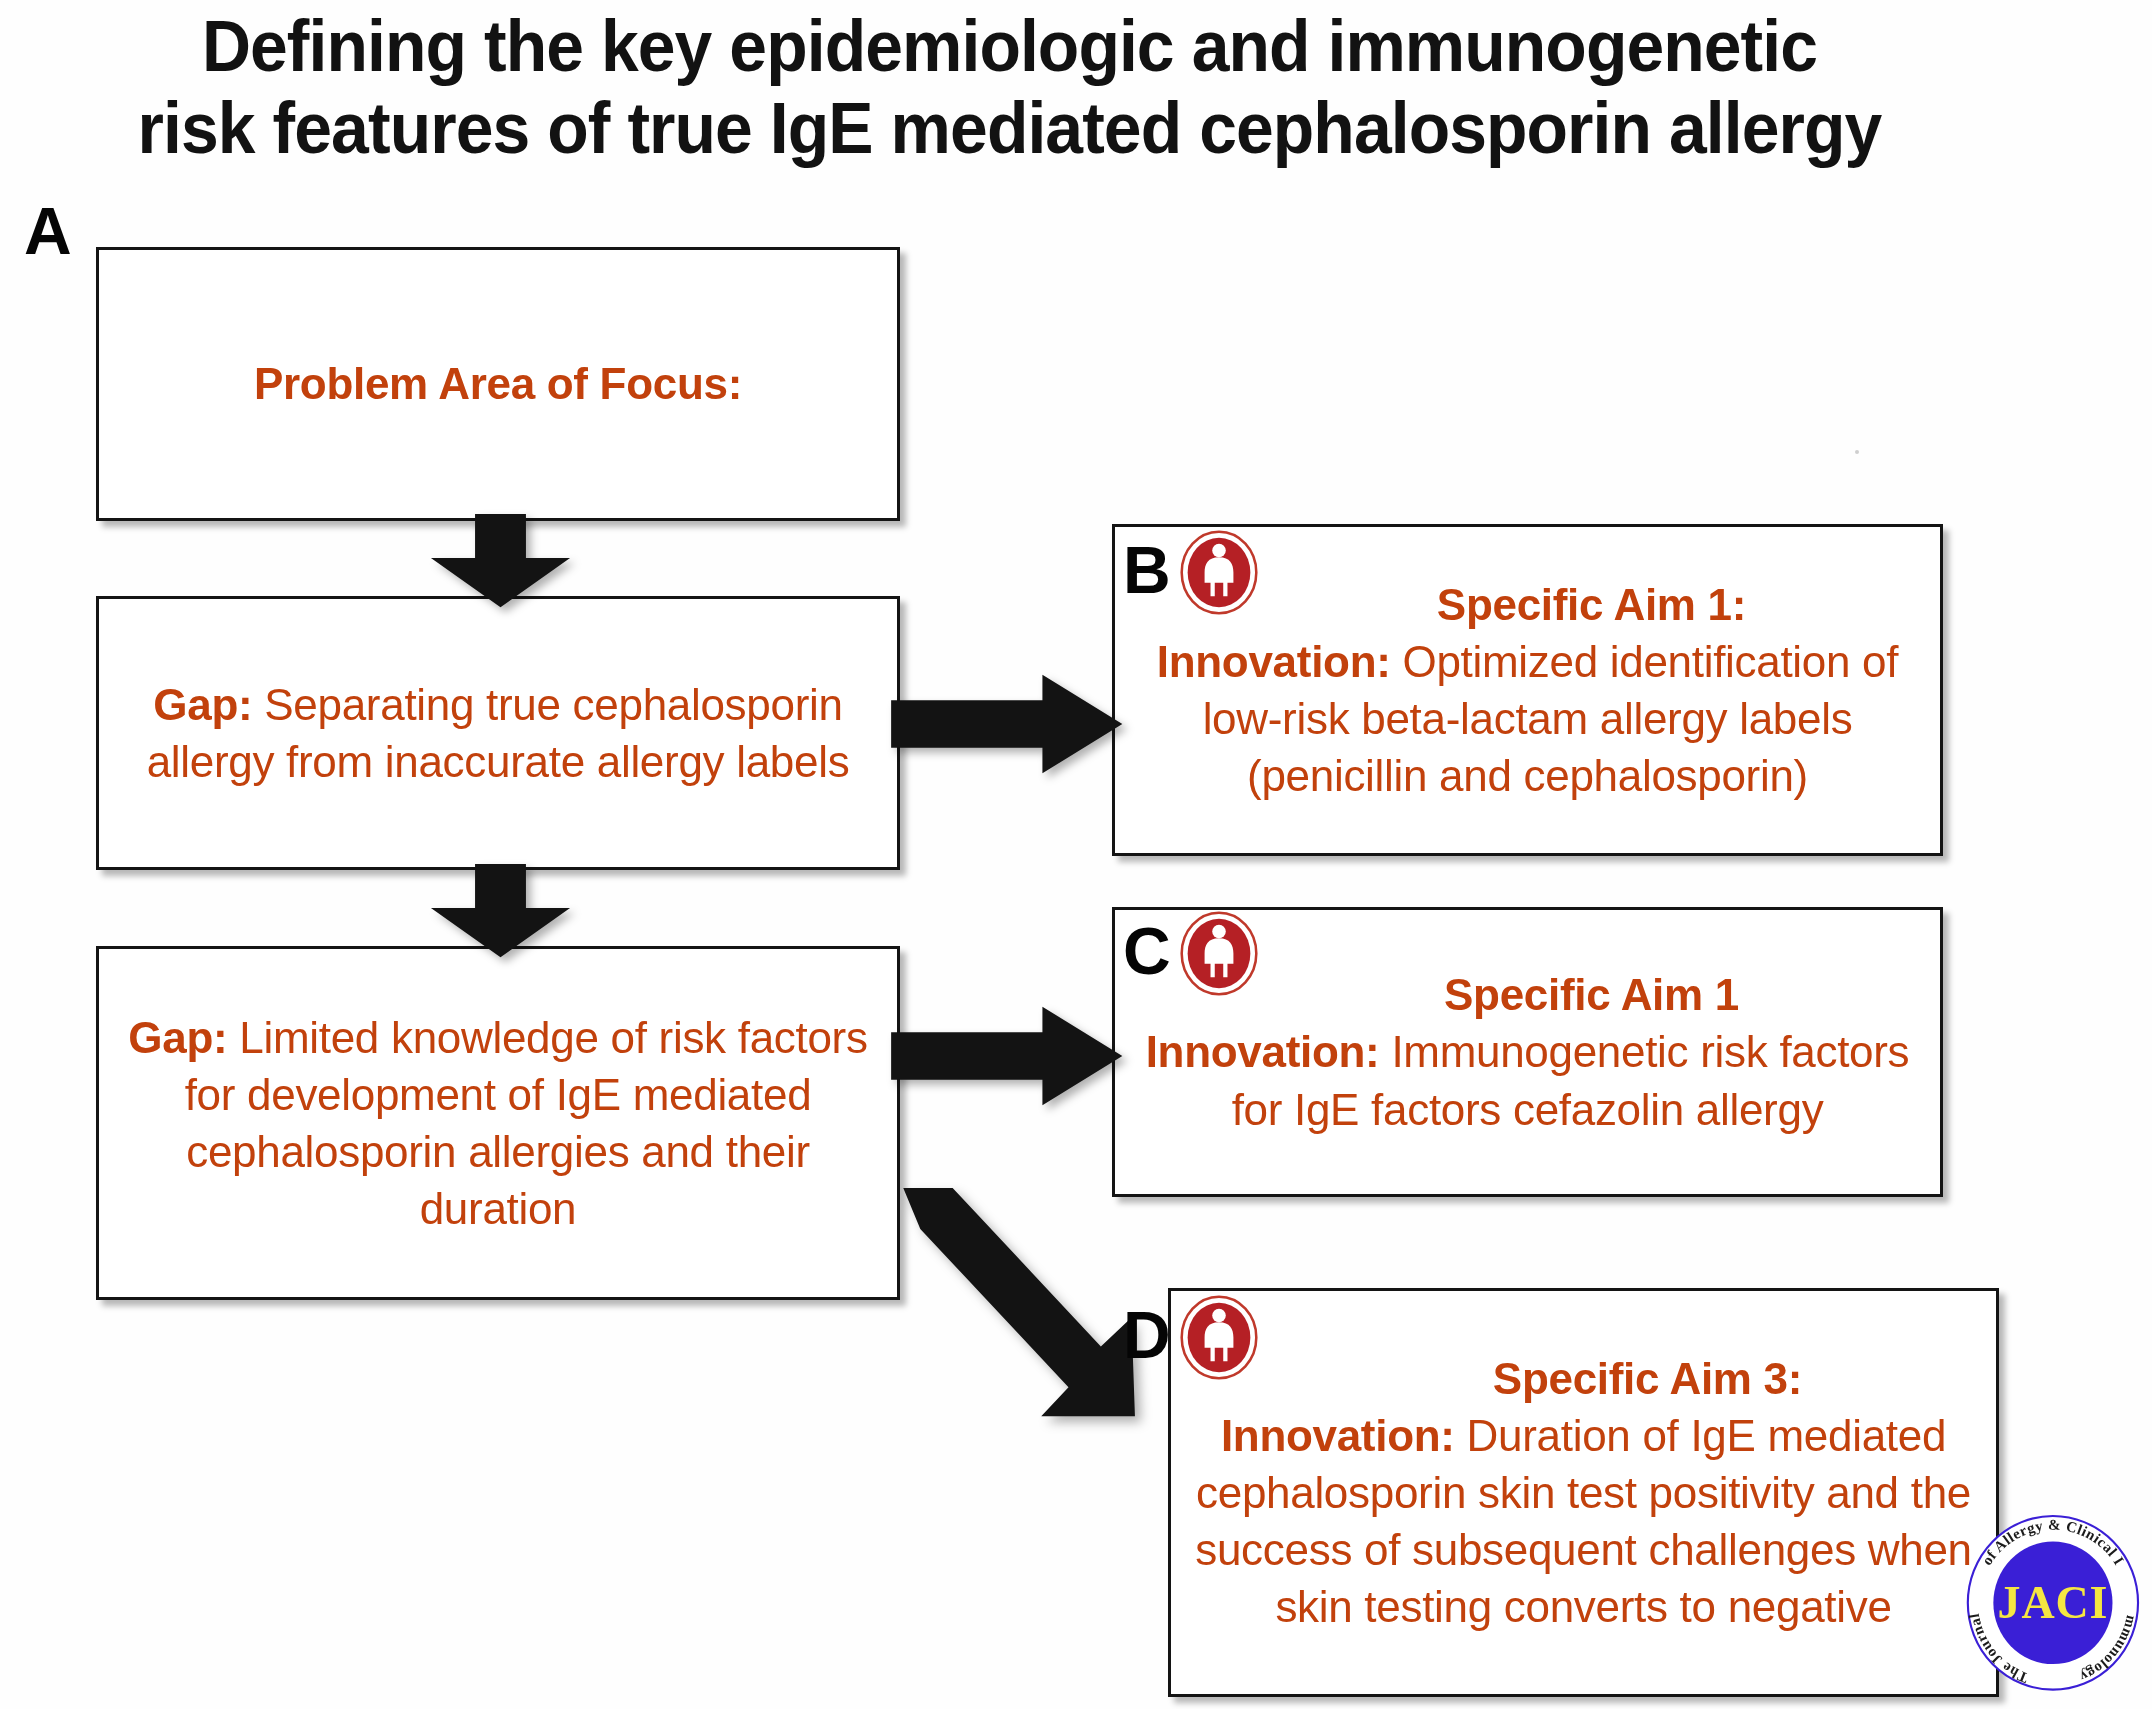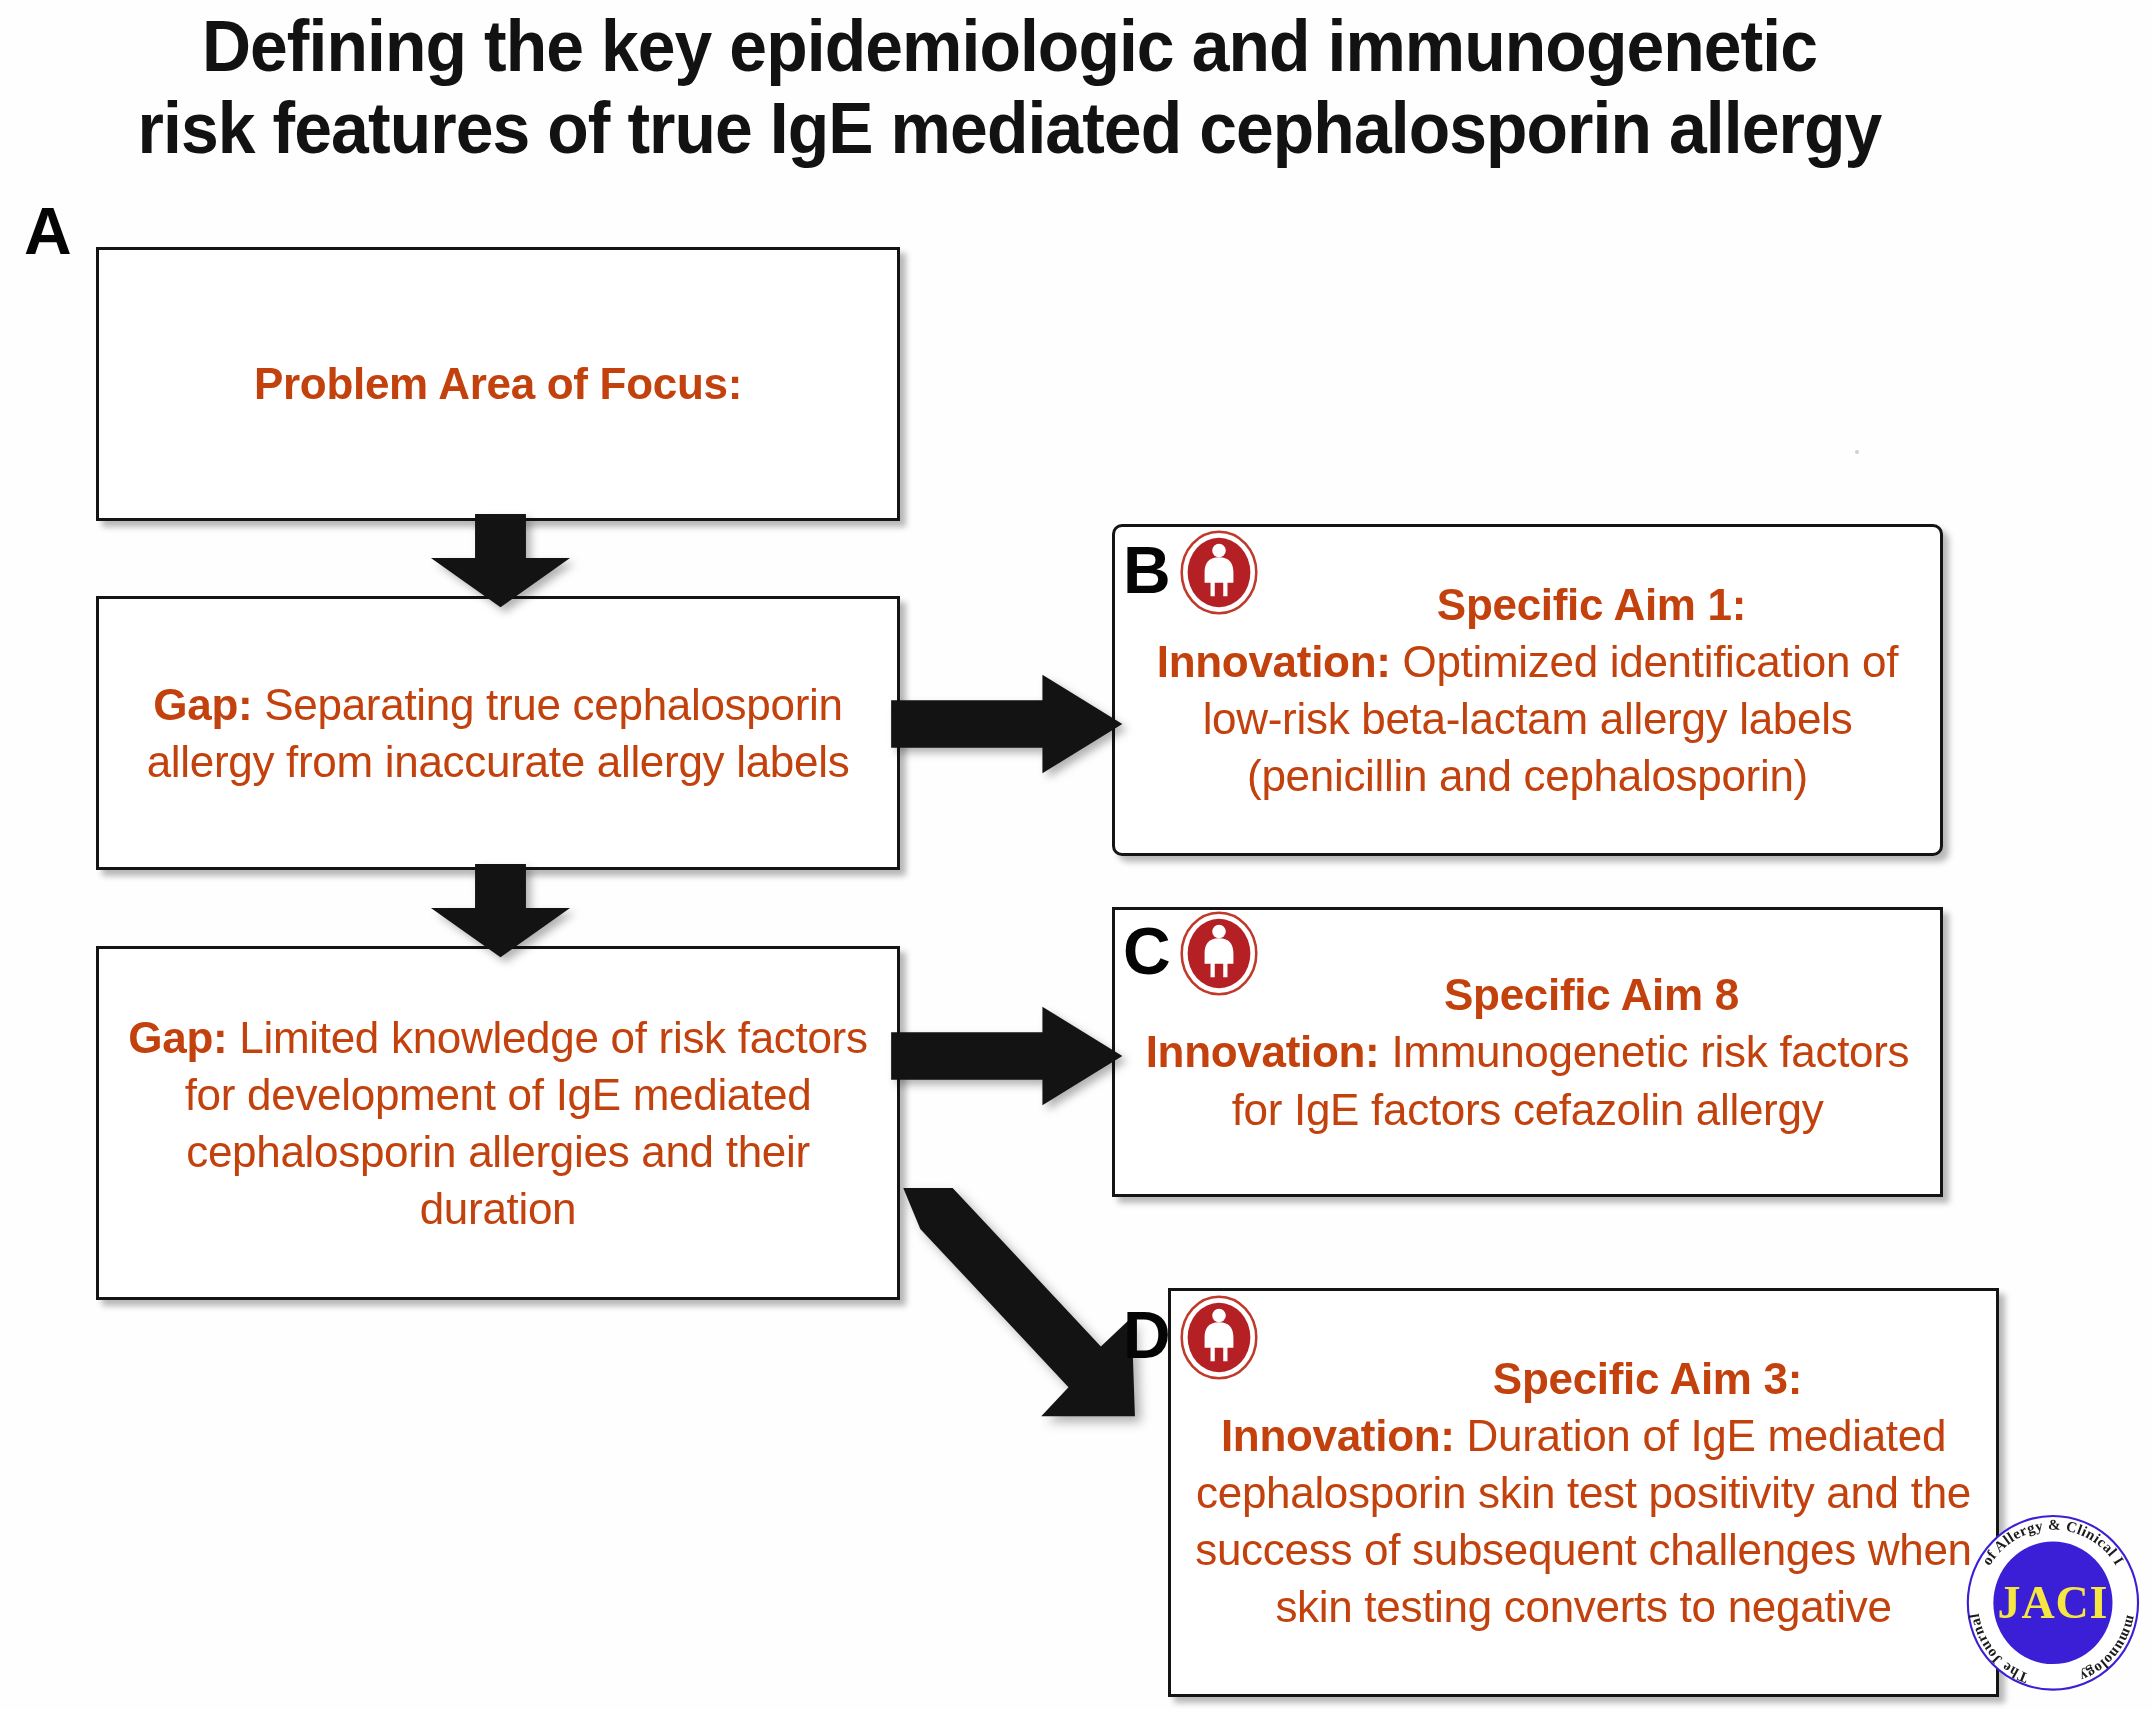--- a/index.html
+++ b/index.html
@@ -71,21 +71,21 @@
     letter-spacing: -0.3px;
   }
   .box-inner b { font-weight: bold; }
 
   
   #box-problem  { left: 96px; top: 247px;  width: 804px; height: 274px; }
   #box-gap1     { left: 96px; top: 596px;  width: 804px; height: 274px; }
   #box-gap2     { left: 96px; top: 946px; width: 804px; height: 354px; }
 
   
-  #box-aim1 { left: 1112px; top: 524px;  width: 831px; height: 332px; border-radius: 10px; }
+  #box-aim1 { left: 1112px; top: 524px;  width: 831px; height: 332px; }
   #box-aim2 { left: 1112px; top: 907px; width: 831px; height: 290px; }
   #box-aim3 { left: 1168px; top: 1288px; width: 831px; height: 409px; }
 
   .aim-inner {
     padding: 5.1px 17px 5.1px 17px;
   }
   .aim-heading {
     display: block;
     font-weight: bold;
     padding-left: 128px;
@@ -201,21 +201,21 @@
     <ellipse cx="46" cy="50" rx="44" ry="48" fill="none" stroke="#C0392B" stroke-width="3"></ellipse>
     <ellipse cx="46" cy="50" rx="37" ry="41" fill="#B52025"></ellipse>
     <g fill="#FFFFFF">
       <circle cx="46" cy="24" r="8"></circle>
       <path d="M46 32 C33 32 29 40 29 50 L29 62 L36 62 L36 78 L41 78 L41 62 L51 62 L51 78 L56 78 L56 62 L63 62 L63 50 C63 40 59 32 46 32 Z"></path>
     </g>
   </svg>
 
   <div class="box" id="box-aim2">
     <div class="box-inner aim-inner">
-      <span class="aim-heading">Specific Aim 8</span>
+      <span class="aim-heading">Specific Aim 1</span>
       <b>Innovation:</b>
       <span>Immunogenetic risk factors for IgE factors cefazolin allergy</span>
     </div>
   </div>
   <div class="panel-letter" style="left:1123px; top:918px;">C</div>
   <svg class="person-badge" style="left:1180px; top:911px;" viewBox="0 0 92 100">
     <ellipse cx="46" cy="50" rx="44" ry="48" fill="none" stroke="#C0392B" stroke-width="3"></ellipse>
     <ellipse cx="46" cy="50" rx="37" ry="41" fill="#B52025"></ellipse>
     <g fill="#FFFFFF">
       <circle cx="46" cy="24" r="8"></circle>

